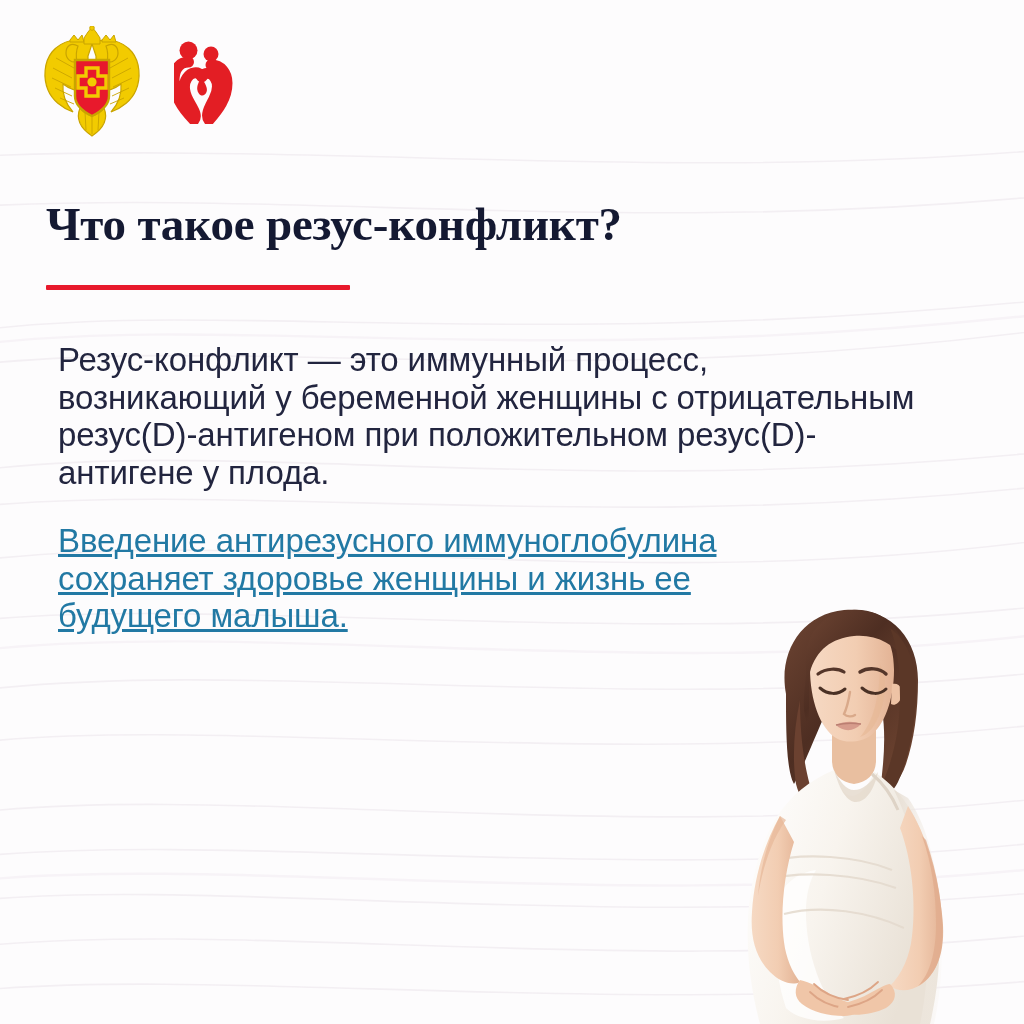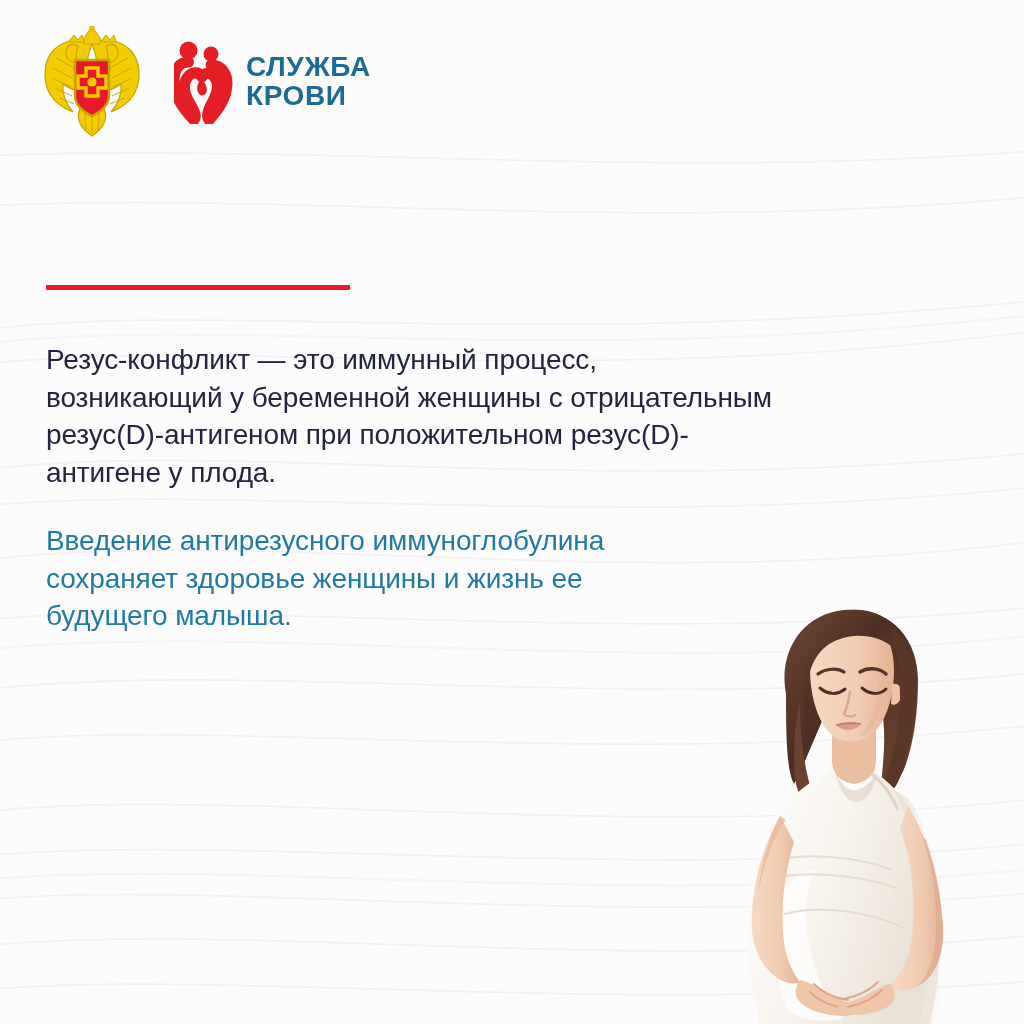--- a/index.html
+++ b/index.html
@@ -91,31 +91,32 @@
   
   #body-copy {
     position: absolute;
     left: 46px;
     top: 341px;
     width: 920px;
     z-index: 3;
   }
   .para {
     font-family: "Liberation Sans", sans-serif;
-    font-size: 28px;
+    font-size: 33px;
     line-height: 37.5px;
     color: #22253f;
-    margin: 0 0 29px 0;
+    margin: 0 0 29px 12px;
     letter-spacing: -0.1px;
     white-space: pre-line;
   }
   .para.highlight {
     color: #2279a4;
     margin-top: 31px;
     width: 720px;
+    text-decoration: underline;
   }
 
   
   #illustration {
     position: absolute;
     right: 0px;
     bottom: 0px;
     width: 330px;
     height: 430px;
     z-index: 2;
@@ -211,27 +212,24 @@
 
           <path d="M14.5 22 C5 22 0 30 0 41 C0 56 10 70 20 80
                    C24 75 18 68 14 60 C10 52 9 44 13 38 C17 32 24 31 27 36" fill="none" stroke="#e31e24" stroke-width="11" stroke-linecap="round" stroke-linejoin="round"></path>
 
           <path d="M37 25 C47 25 53 33 53 43 C53 58 44 70 35 80
                    C31 75 36 67 40 59 C44 51 45 44 41 38 C37 32 31 32 28 37" fill="none" stroke="#e31e24" stroke-width="11" stroke-linecap="round" stroke-linejoin="round"></path>
 
           <path d="M27.5 38 C23 44 22 49 24.5 53 C27 57 31 56 32.5 52 C34 48 31 43 27.5 38 Z" fill="#e31e24"></path>
         </svg>
       </div>
-      <div id="blood-wordmark">
-        <div class="wordmark-line">СЛУЖБА</div>
-        <div class="wordmark-line">КРОВИ</div>
-      </div>
     </div>
   </div>
 
+  <div id="title">Что такое резус-конфликт?</div>
   <div id="title-rule"></div>
 
   <div id="body-copy">
     <p class="para">Резус-конфликт — это иммунный процесс,
 возникающий у беременной женщины с отрицательным
 резус(D)-антигеном при положительном резус(D)-
 антигене у плода.</p>
     <p class="para highlight">Введение антирезусного иммуноглобулина
 сохраняет здоровье женщины и жизнь ее
 будущего малыша.</p>

